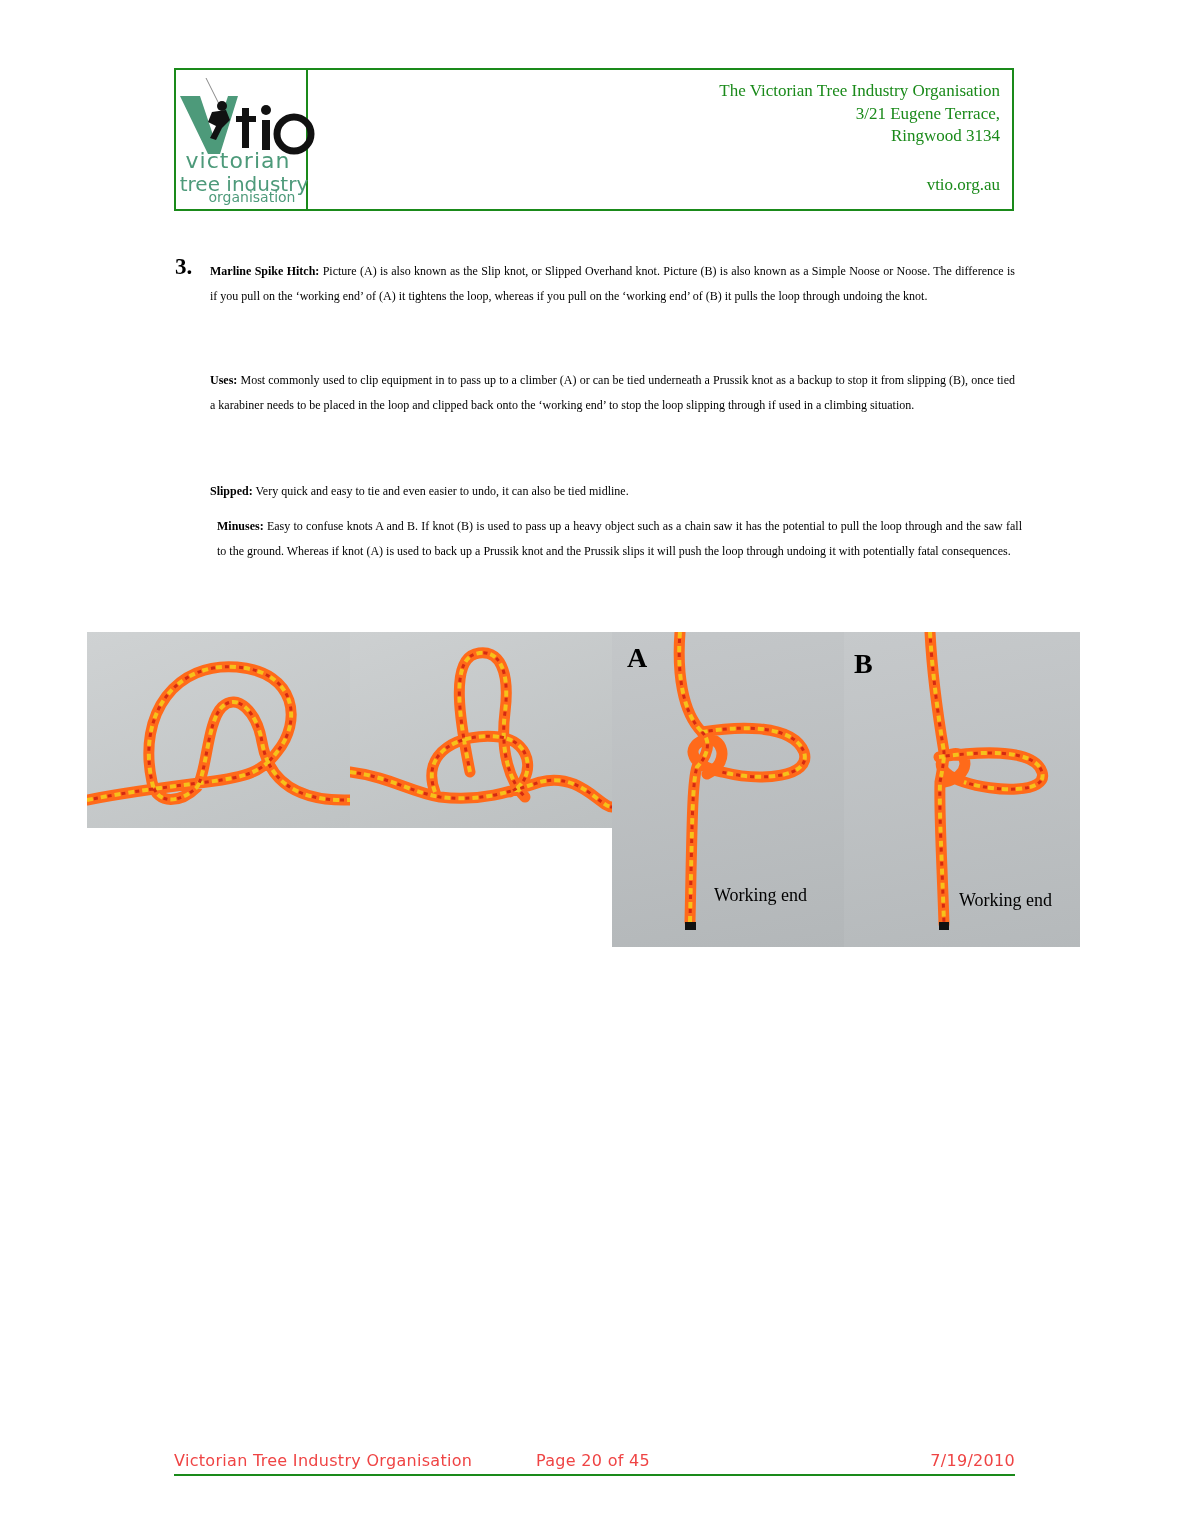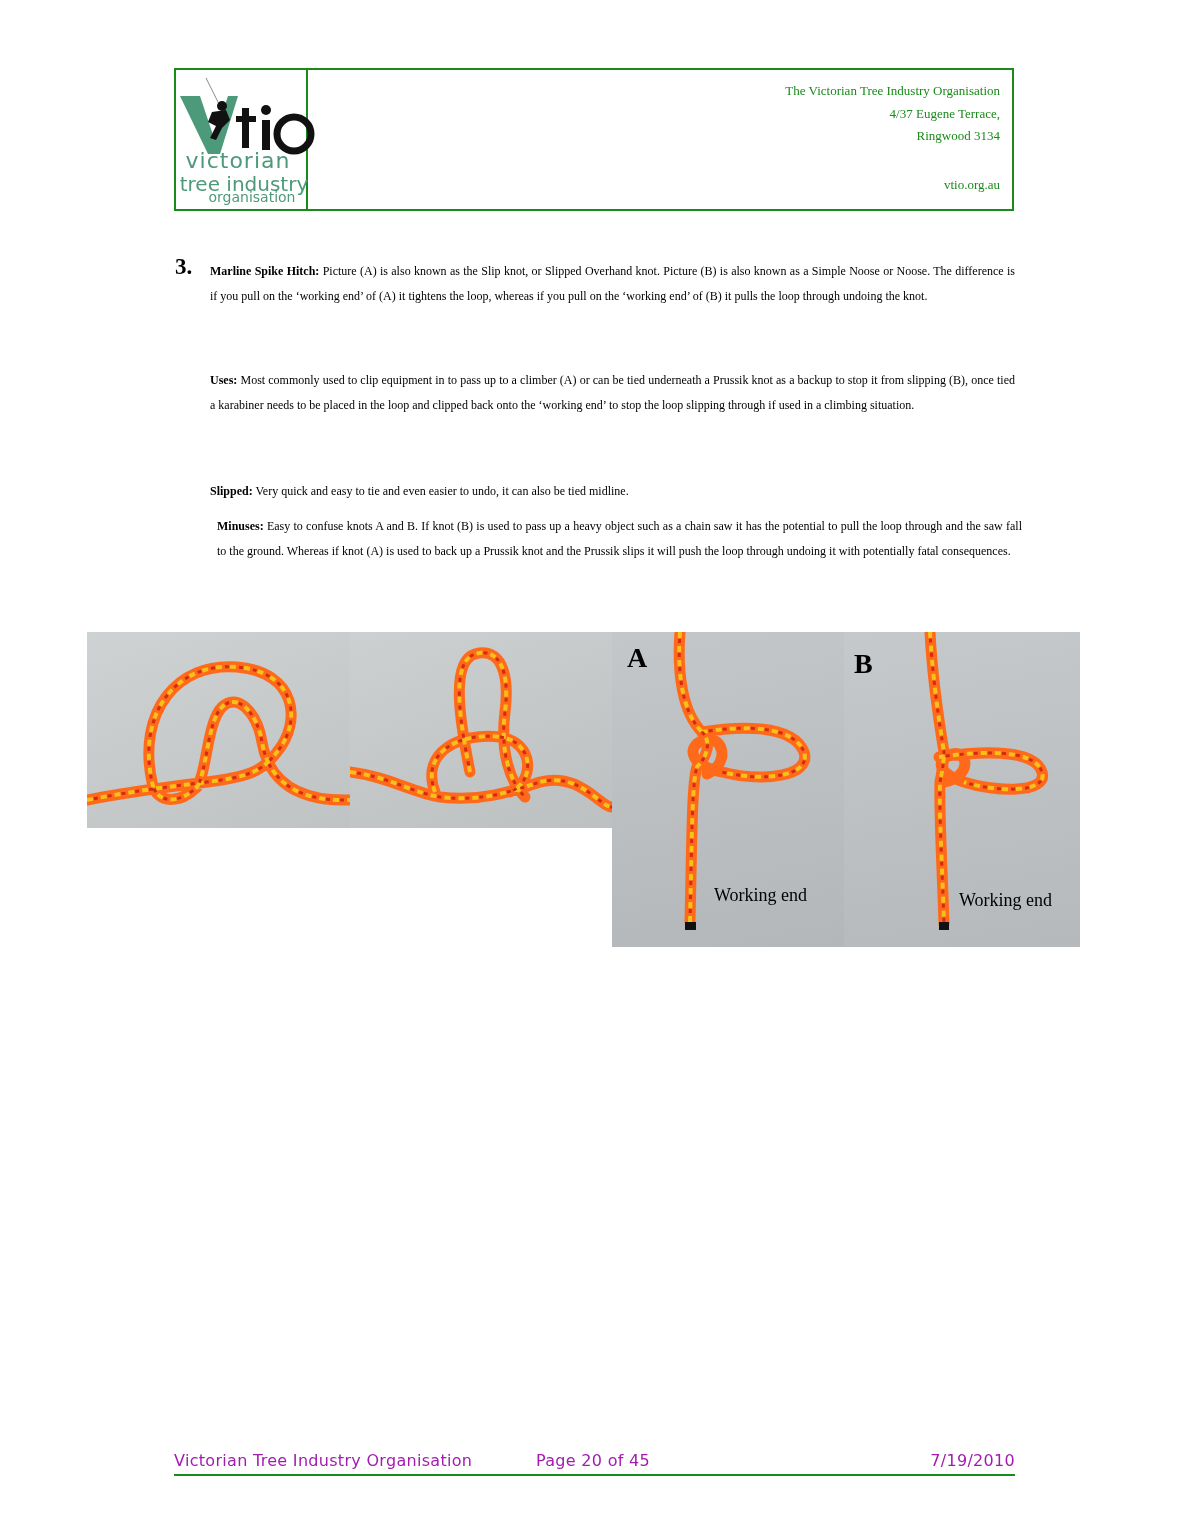--- a/index.html
+++ b/index.html
@@ -11,21 +11,21 @@
             border:2px solid #1a8a1a; box-sizing:border-box; }
   .logo-cell { position:absolute; left:0; top:0; width:132px; height:100%;
                border-right:2px solid #1a8a1a; box-sizing:border-box; }
   .logo-vtio { position:absolute; left:2px; top:8px; width:138px; height:80px; }
   .logo-line { position:absolute; left:0; width:140px; text-align:center;
                font-family:"DejaVu Sans","Liberation Sans",sans-serif; color:#4d9a7a; }
   .logo-l1 { top:78px; font-size:22px; letter-spacing:1px; left:-8px; }
   .logo-l2 { top:102px; font-size:20px; left:-2px; }
   .logo-l3 { top:119px; font-size:14px; left:6px; }
   .addr { position:absolute; right:12px; top:10px; text-align:right;
-          color:#1a8a1a; font-size:13px; line-height:22.5px; }
+          color:#1a8a1a; font-size:17px; line-height:22.5px; }
   .addr .spacer { height:26px; }
 
   
   .item-num { position:absolute; left:175px; top:254px; font-size:23px; font-weight:bold; }
   .para { position:absolute; left:210px; width:805px; font-size:12px; line-height:24.5px;
           text-align:justify; }
   .para b { font-weight:bold; }
   .p1 { top:259px; }
   .p2 { top:368px; }
   .p3 { top:479px; }
@@ -37,21 +37,21 @@
   .ph2 { left:350px; top:632px; width:262px; height:196px; background:linear-gradient(160deg,#cdd0d1,#bcc0c1); }
   .ph3 { left:612px; top:632px; width:232px; height:315px; background:linear-gradient(170deg,#c4c7c9,#b3b7b9); }
   .ph4 { left:844px; top:632px; width:236px; height:315px; background:linear-gradient(170deg,#c6c9cb,#b5b9bb); }
   .photo svg { position:absolute; left:0; top:0; }
   .ph-letter { position:absolute; font-weight:bold; font-size:28px; color:#000; }
   .ph-caption { position:absolute; font-size:18px; color:#000; }
 
   
   .footer { position:absolute; left:174px; top:1450px; width:841px; height:24px;
             border-bottom:2px solid #1a8a1a;
-            font-family:"DejaVu Sans","Liberation Sans",sans-serif; font-size:16px; color:#a21caf; }
+            font-family:"DejaVu Sans","Liberation Sans",sans-serif; font-size:16px; color:#ef4444; }
   .footer span { position:absolute; top:1px; letter-spacing:0.3px; }
   .f-left { left:0; }
   .f-mid { left:362px; }
   .f-right { right:0; }
 </style>
 </head>
 <body>
 
 <div class="header">
   <div class="logo-cell">
@@ -65,21 +65,21 @@
       <rect x="84" y="42" width="8" height="30" fill="#111"></rect>
       <circle cx="88" cy="32" r="5" fill="#111"></circle>
       <ellipse cx="116" cy="56" rx="17" ry="17" fill="none" stroke="#111" stroke-width="7"></ellipse>
     </svg>
     <div class="logo-line logo-l1">victorian</div>
     <div class="logo-line logo-l2">tree industry</div>
     <div class="logo-line logo-l3">organisation</div>
   </div>
   <div class="addr">
     <div>The Victorian Tree Industry Organisation</div>
-    <div>4/37 Eugene Terrace,</div>
+    <div>3/21 Eugene Terrace,</div>
     <div>Ringwood 3134</div>
     <div class="spacer"></div>
     <div>vtio.org.au</div>
   </div>
 </div>
 
 <div class="item-num">3.</div>
 
 <div class="para p1">
   <b>Marline Spike Hitch:</b><span> Picture (A) is also known as the Slip knot, or Slipped Overhand knot. Picture (B) is also known as a Simple Noose or Noose. The difference is if you pull on the ‘working end’ of (A) it tightens the loop, whereas if you pull on the ‘working end’ of (B) it pulls the loop through undoing the knot.</span>

